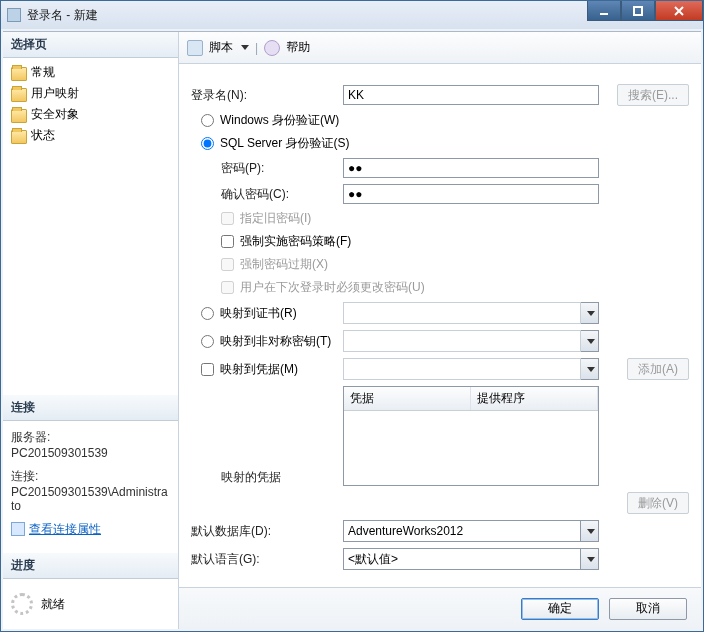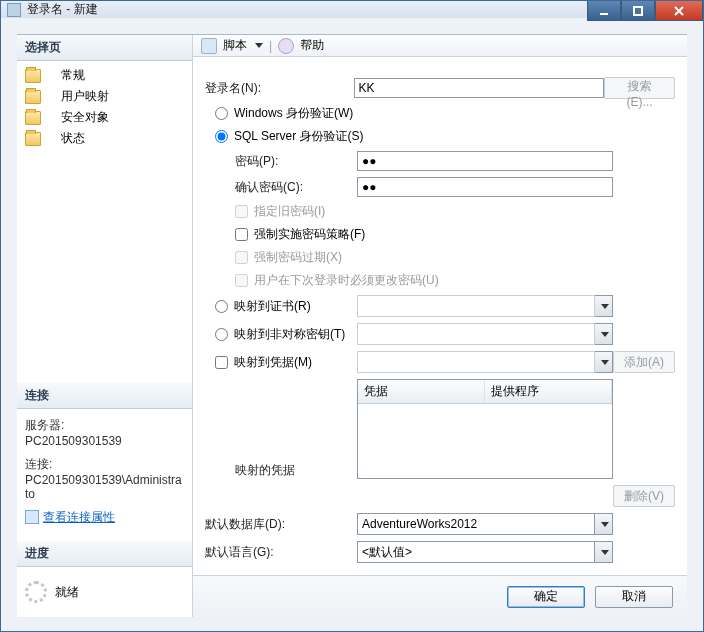--- a/index.html
+++ b/index.html
@@ -7,34 +7,34 @@
 .window { width: 704px; height: 632px; border: 1px solid #3c6a96; background: #eef2f6; display: flex; flex-direction: column; }
 .titlebar { height: 28px; background: linear-gradient(#e8eef7, #d7e2ef); display: flex; align-items: center; padding: 0 0 0 6px; position: relative; }
 .titlebar .ticon { width: 14px; height: 14px; background: #bcd2e6; border: 1px solid #7c9ab6; margin-right: 6px; }
 .titlebar .ttext { color: #1a1a1a; }
 .winbtns { position: absolute; right: 0; top: 0; display: flex; }
 .winbtn { width: 34px; height: 20px; border: 1px solid #3c5a7a; border-top: none; display: flex; align-items: center; justify-content: center; color: #fff; font-weight: bold; }
 .winbtn.min { background: linear-gradient(#5f86b4,#37618e); }
 .winbtn.max { background: linear-gradient(#5f86b4,#37618e); }
 .winbtn.close { width: 48px; background: linear-gradient(#e06a5a,#c23b22); }
 .winbtn svg { display:block; }
-.body { flex: 1; display: flex; border-top: 1px solid #aab9c9; background: #fff; margin: 16px; }
+.body { flex: 1; display: flex; border-top: 1px solid #aab9c9; background: #fff; margin: 2px; }
 .sidebar { width: 176px; background: #fff; border-right: 1px solid #c7d3df; display: flex; flex-direction: column; }
 .panehdr { background: linear-gradient(#f7fafc,#e4ecf4); border-bottom: 1px solid #c0ccd8; padding: 4px 8px; font-weight: bold; color: #2b3c50; }
-.navitem { display: flex; align-items: center; padding: 2px 6px; gap: 20px; cursor: default; }
+.navitem { display: flex; align-items: flex-end; padding: 2px 6px; gap: 4px; cursor: default; }
 .navicon { width: 16px; height: 14px; background: linear-gradient(#ffe9a8,#f3c760); border: 1px solid #c9a437; border-radius: 1px; position: relative; }
 .navicon::before { content:""; position:absolute; top:-3px; left:0; width:8px; height:3px; background:#f3c760; border:1px solid #c9a437; border-bottom:none; }
 .side-sect { padding: 4px 8px; }
 .side-label { color:#333; margin-top:4px; }
 .side-val { color:#333; word-break: break-all; }
 .link { color: #0b62c4; text-decoration: underline; display: inline-flex; align-items: center; gap:4px; margin-top:8px; cursor:pointer;}
 .linkicon { width:14px; height:14px; background:#d7e8ff; border:1px solid #7ba7da; }
 .spinner { width:22px; height:22px; border:3px dotted #c4c4c4; border-radius:50%; margin-right:8px; }
 .main { flex:1; display:flex; flex-direction:column; }
-.toolbar { height:22px; border-bottom:1px solid #c7d3df; display:flex; align-items:center; gap:6px; padding: 0 8px; background: linear-gradient(#fdfdfe,#eef2f6); }
+.toolbar { height:32px; border-bottom:1px solid #c7d3df; display:flex; align-items:center; gap:6px; padding: 0 8px; background: linear-gradient(#fdfdfe,#eef2f6); }
 .tbicon { width:16px; height:16px; background:#d9e6f4; border:1px solid #9ab2cb; border-radius:2px; }
 .tbicon.help { background:#e6dff4; border-color:#b09ecb; border-radius:50%; }
 .dropdown-caret { width:0; height:0; border-left:4px solid transparent; border-right:4px solid transparent; border-top:5px solid #333; margin-left:2px;}
 .form { flex:1; padding: 20px 12px 6px 12px; overflow:hidden; position:relative; }
 .row { display:flex; align-items:center; margin-bottom:6px; }
 .lbl { width: 152px; color:#222; }
 .lbl.indent1 { padding-left: 30px; width:152px; }
 .lbl.indent2 { padding-left: 48px; width:152px; color:#222; }
 .lbl.disabled, .disabled { color:#9a9a9a; }
 .txt { border:1px solid #8d99a6; height:20px; padding:1px 4px; background:#fff; }

